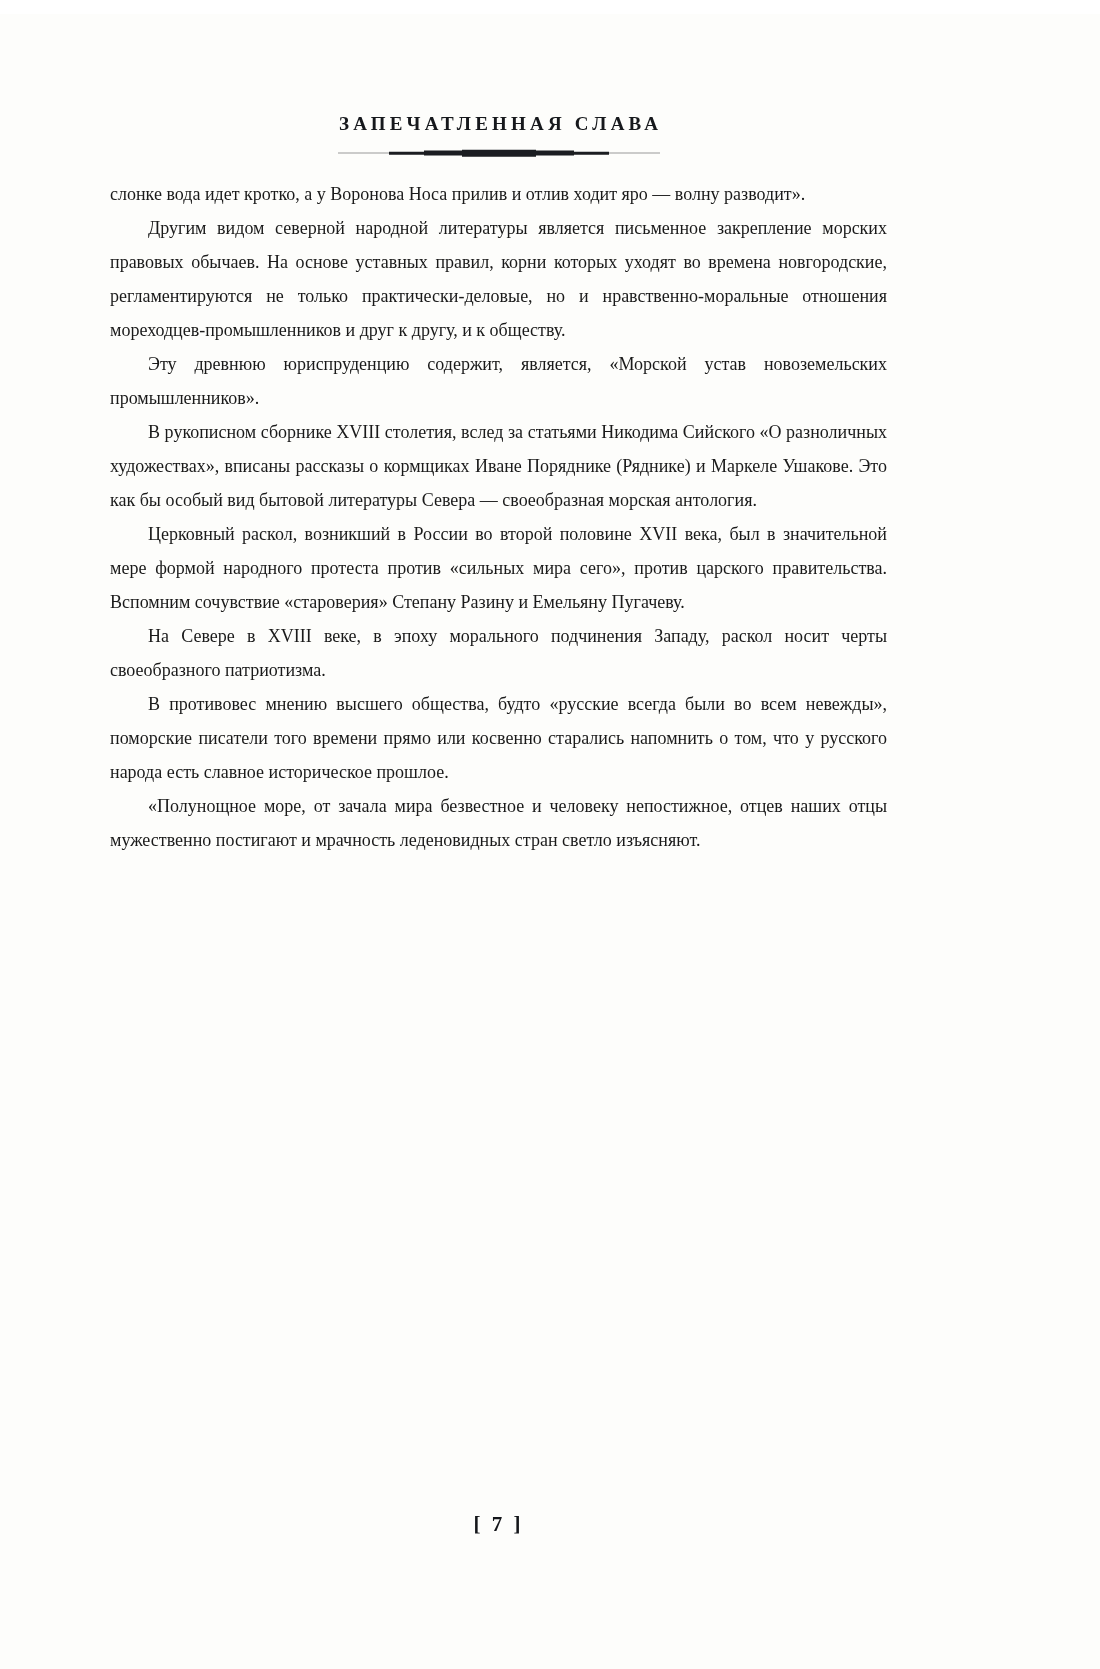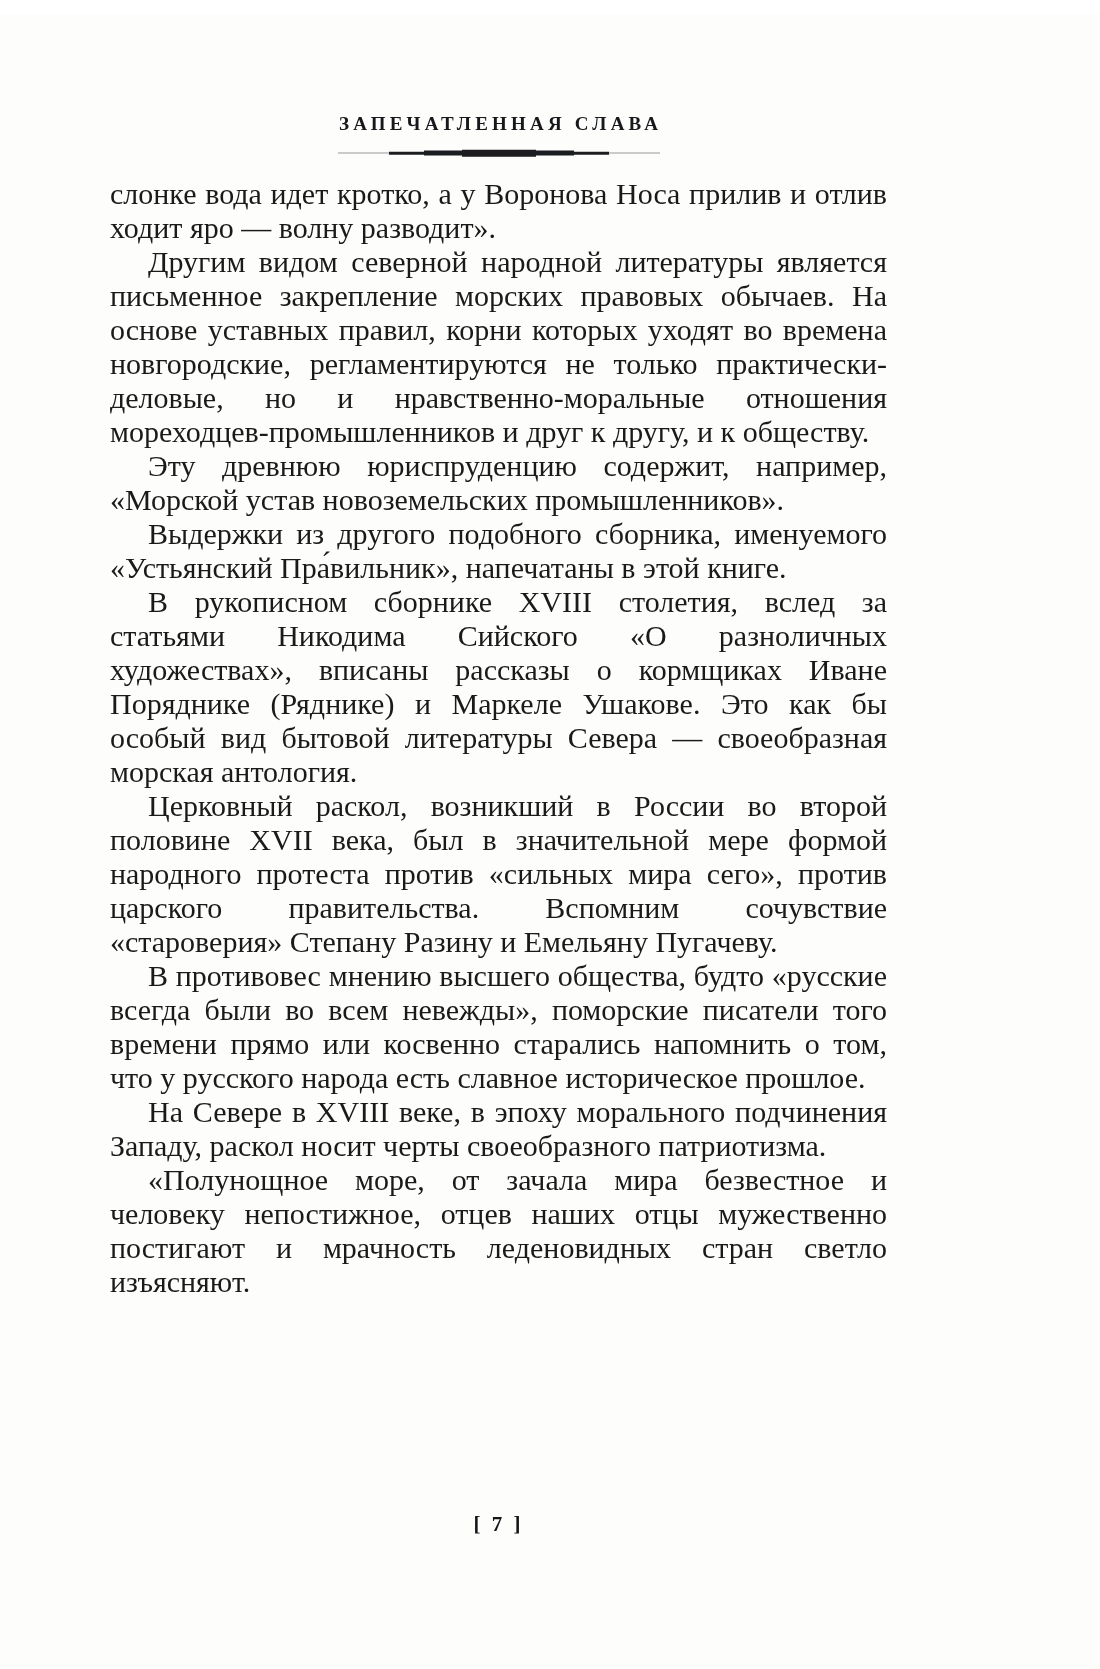--- a/index.html
+++ b/index.html
@@ -55,21 +55,21 @@
   .head-rule .seg-2 { width: 220px; height: 2.5px; }
   .head-rule .seg-3 { width: 150px; height: 5px;  }
   .head-rule .seg-4 { width: 74px;  height: 6.5px; }
 
   
   .body-text {
     position: absolute;
     top: 163px;
     left: 110px;
     width: 777px;
-    font-size: 30px;
+    font-size: 18px;
     line-height: 34px;
     text-align: justify;
     text-justify: inter-word;
     hyphens: manual;
     -webkit-hyphens: manual;
   }
   .body-text p {
     margin: 0;
     text-indent: 0;
   }
@@ -102,24 +102,23 @@
       <div class="seg seg-1"></div>
       <div class="seg seg-2"></div>
       <div class="seg seg-3"></div>
       <div class="seg seg-4"></div>
     </div>
   </div>
 
   <div class="body-text">
       <p>слонке вода идет кротко, а у Воронова Носа прилив и отлив ходит яро — волну разводит».</p>
       <p class="indent">Другим видом северной народной литературы является письменное закрепление морских правовых обычаев. На основе уставных правил, корни которых уходят во времена новгородские, регламентируются не только практически-деловые, но и нравственно-моральные отношения мореходцев-промышленников и друг к другу, и к обществу.</p>
-      <p class="indent">Эту древнюю юриспруденцию содержит, например, «Морской устав новоземельских промышленников».</p>
-      <p class="indent">Выдержки из другого подобного сборника, именуемого «Устьянский Пра́вильник», напечатаны в этой книге.</p>
+      <p class="indent">Эту древнюю юриспруденцию содержит, является, «Морской устав новоземельских промышленников».</p>
       <p class="indent">В рукописном сборнике XVIII столетия, вслед за статьями Никодима Сийского «О разноличных художествах», вписаны рассказы о кормщиках Иване Поряднике (Ряднике) и Маркеле Ушакове. Это как бы особый вид бытовой литературы Севера — своеобразная морская антология.</p>
       <p class="indent">Церковный раскол, возникший в России во второй половине XVII века, был в значительной мере формой народного протеста против «сильных мира сего», против царского правительства. Вспомним сочувствие «староверия» Степану Разину и Емельяну Пугачеву.</p>
+      <p class="indent">На Севере в XVIII веке, в эпоху морального подчинения Западу, раскол носит черты своеобразного патриотизма.</p>
       <p class="indent">В противовес мнению высшего общества, будто «русские всегда были во всем невежды», поморские писатели того времени прямо или косвенно старались напомнить о том, что у русского народа есть славное историческое прошлое.</p>
-      <p class="indent">На Севере в XVIII веке, в эпоху морального подчинения Западу, раскол носит черты своеобразного патриотизма.</p>
       <p class="indent">«Полунощное море, от зачала мира безвестное и человеку непостижное, отцев наших отцы мужественно постигают и мрачность леденовидных стран светло изъясняют.</p>
     </div>
 
   <div class="folio">[ 7 ]</div>
 
 </div>
 
 </body></html>

